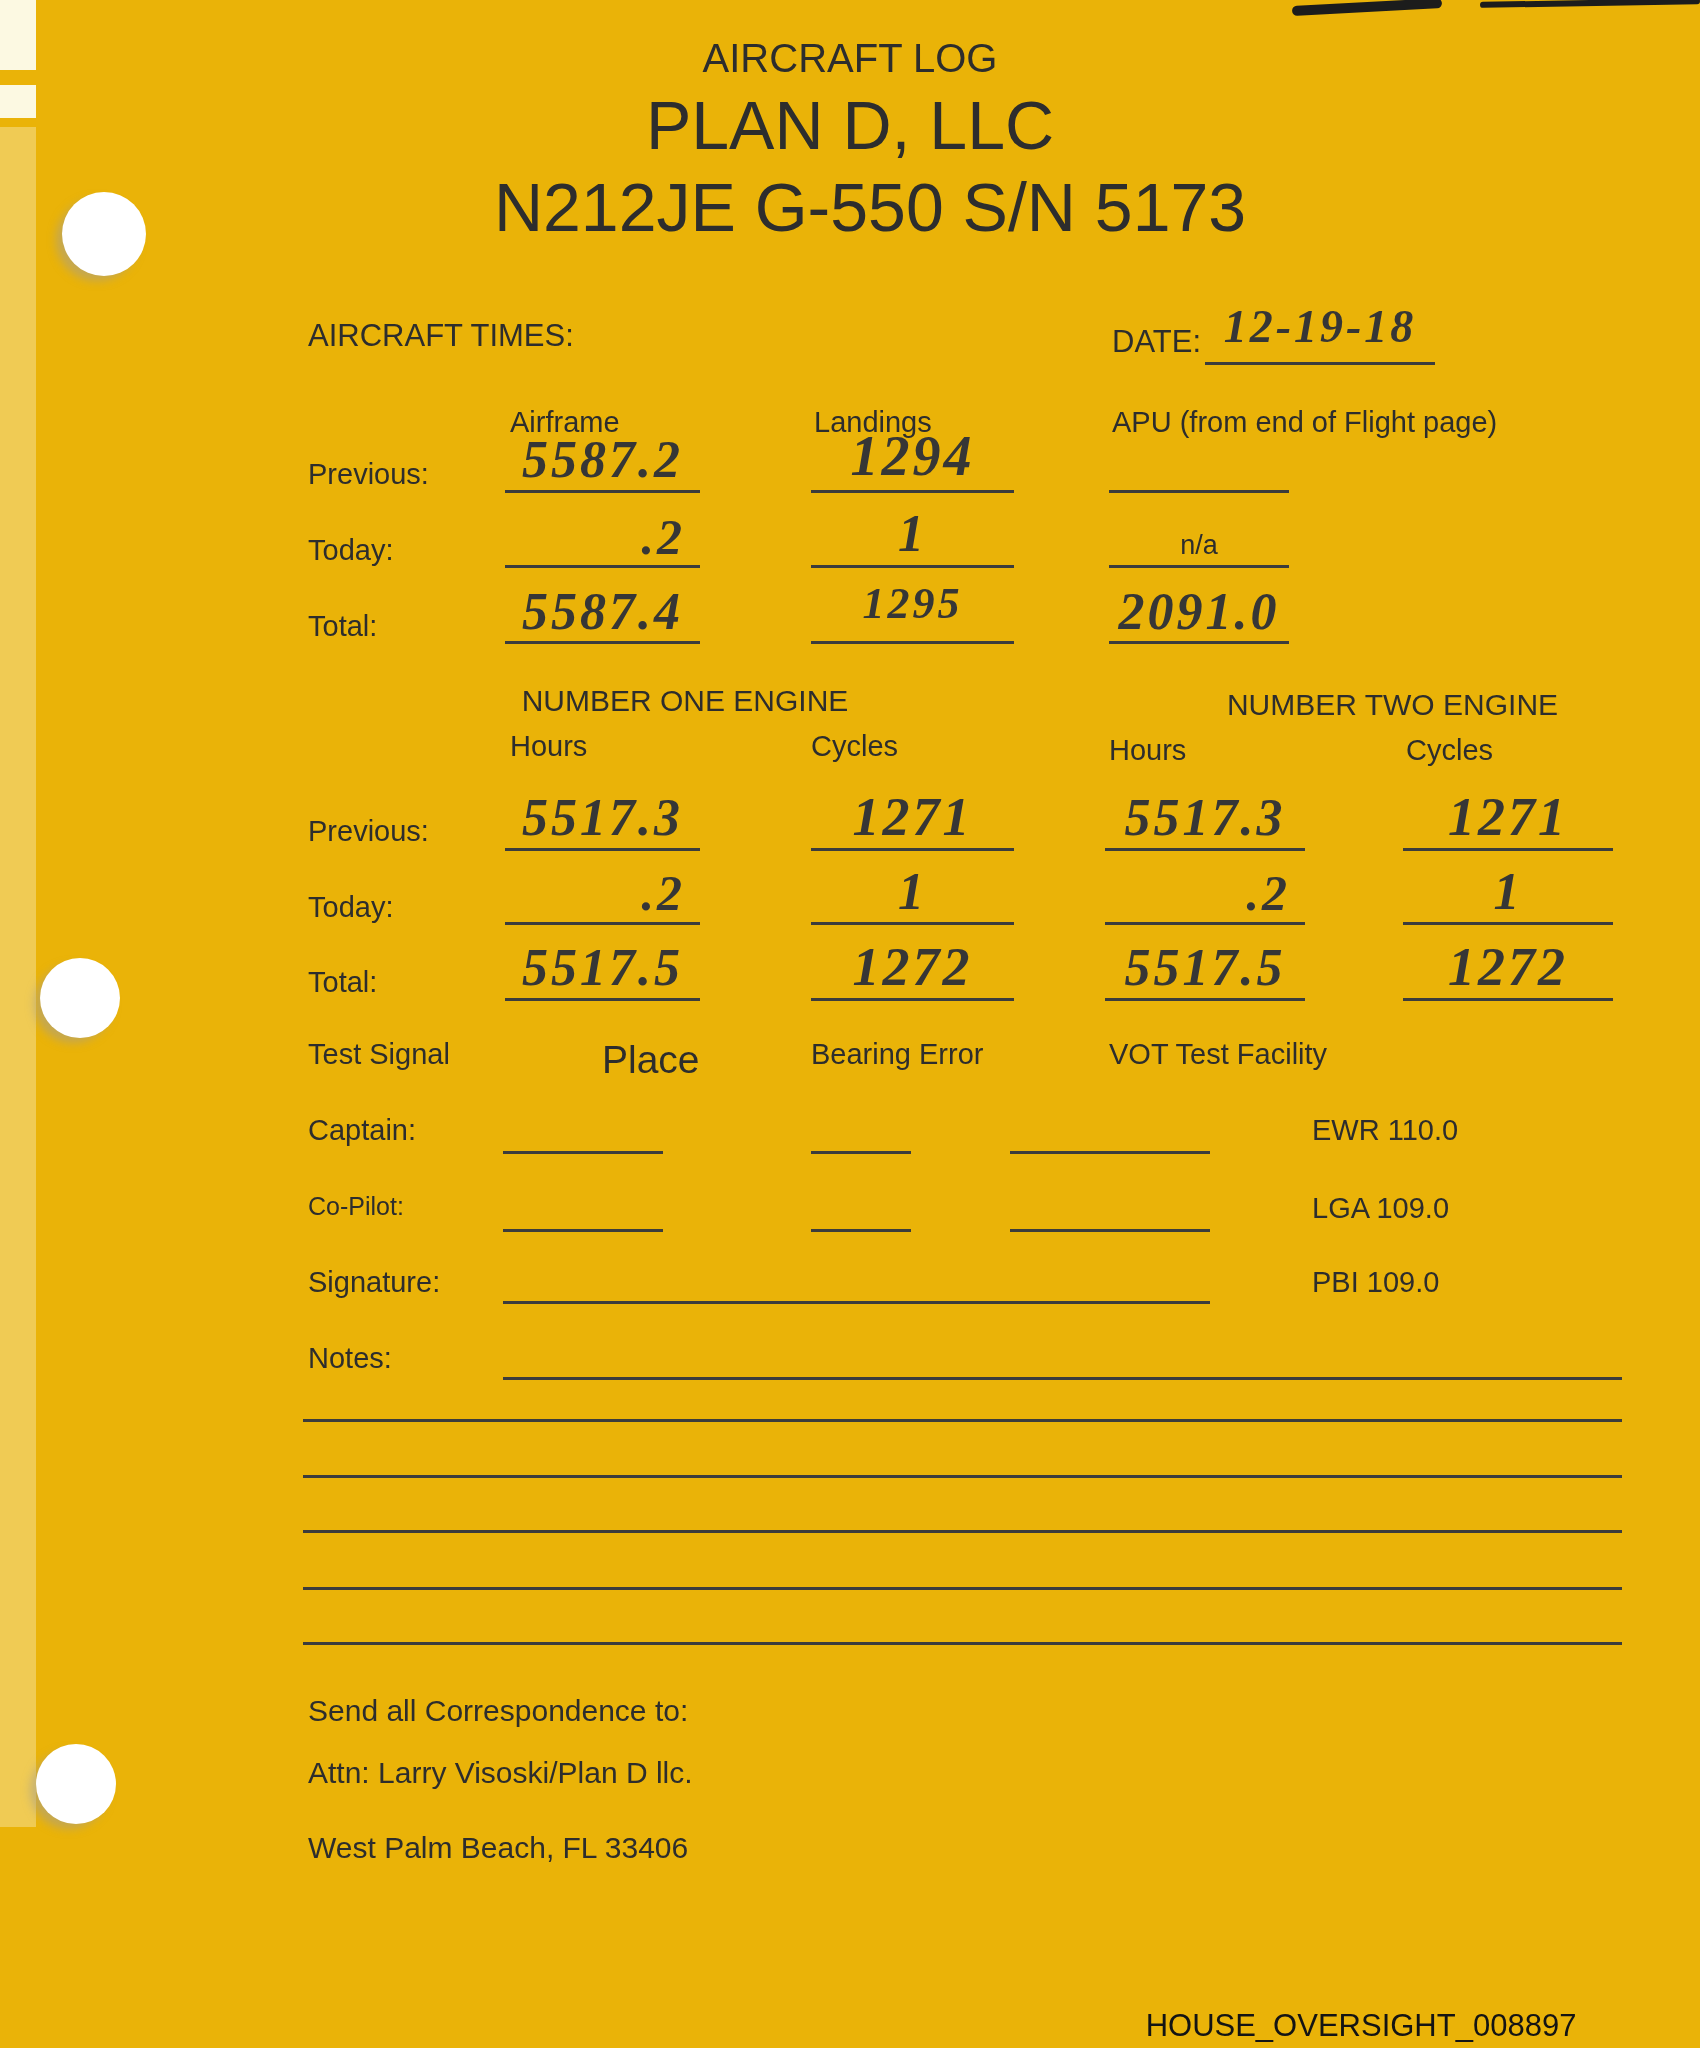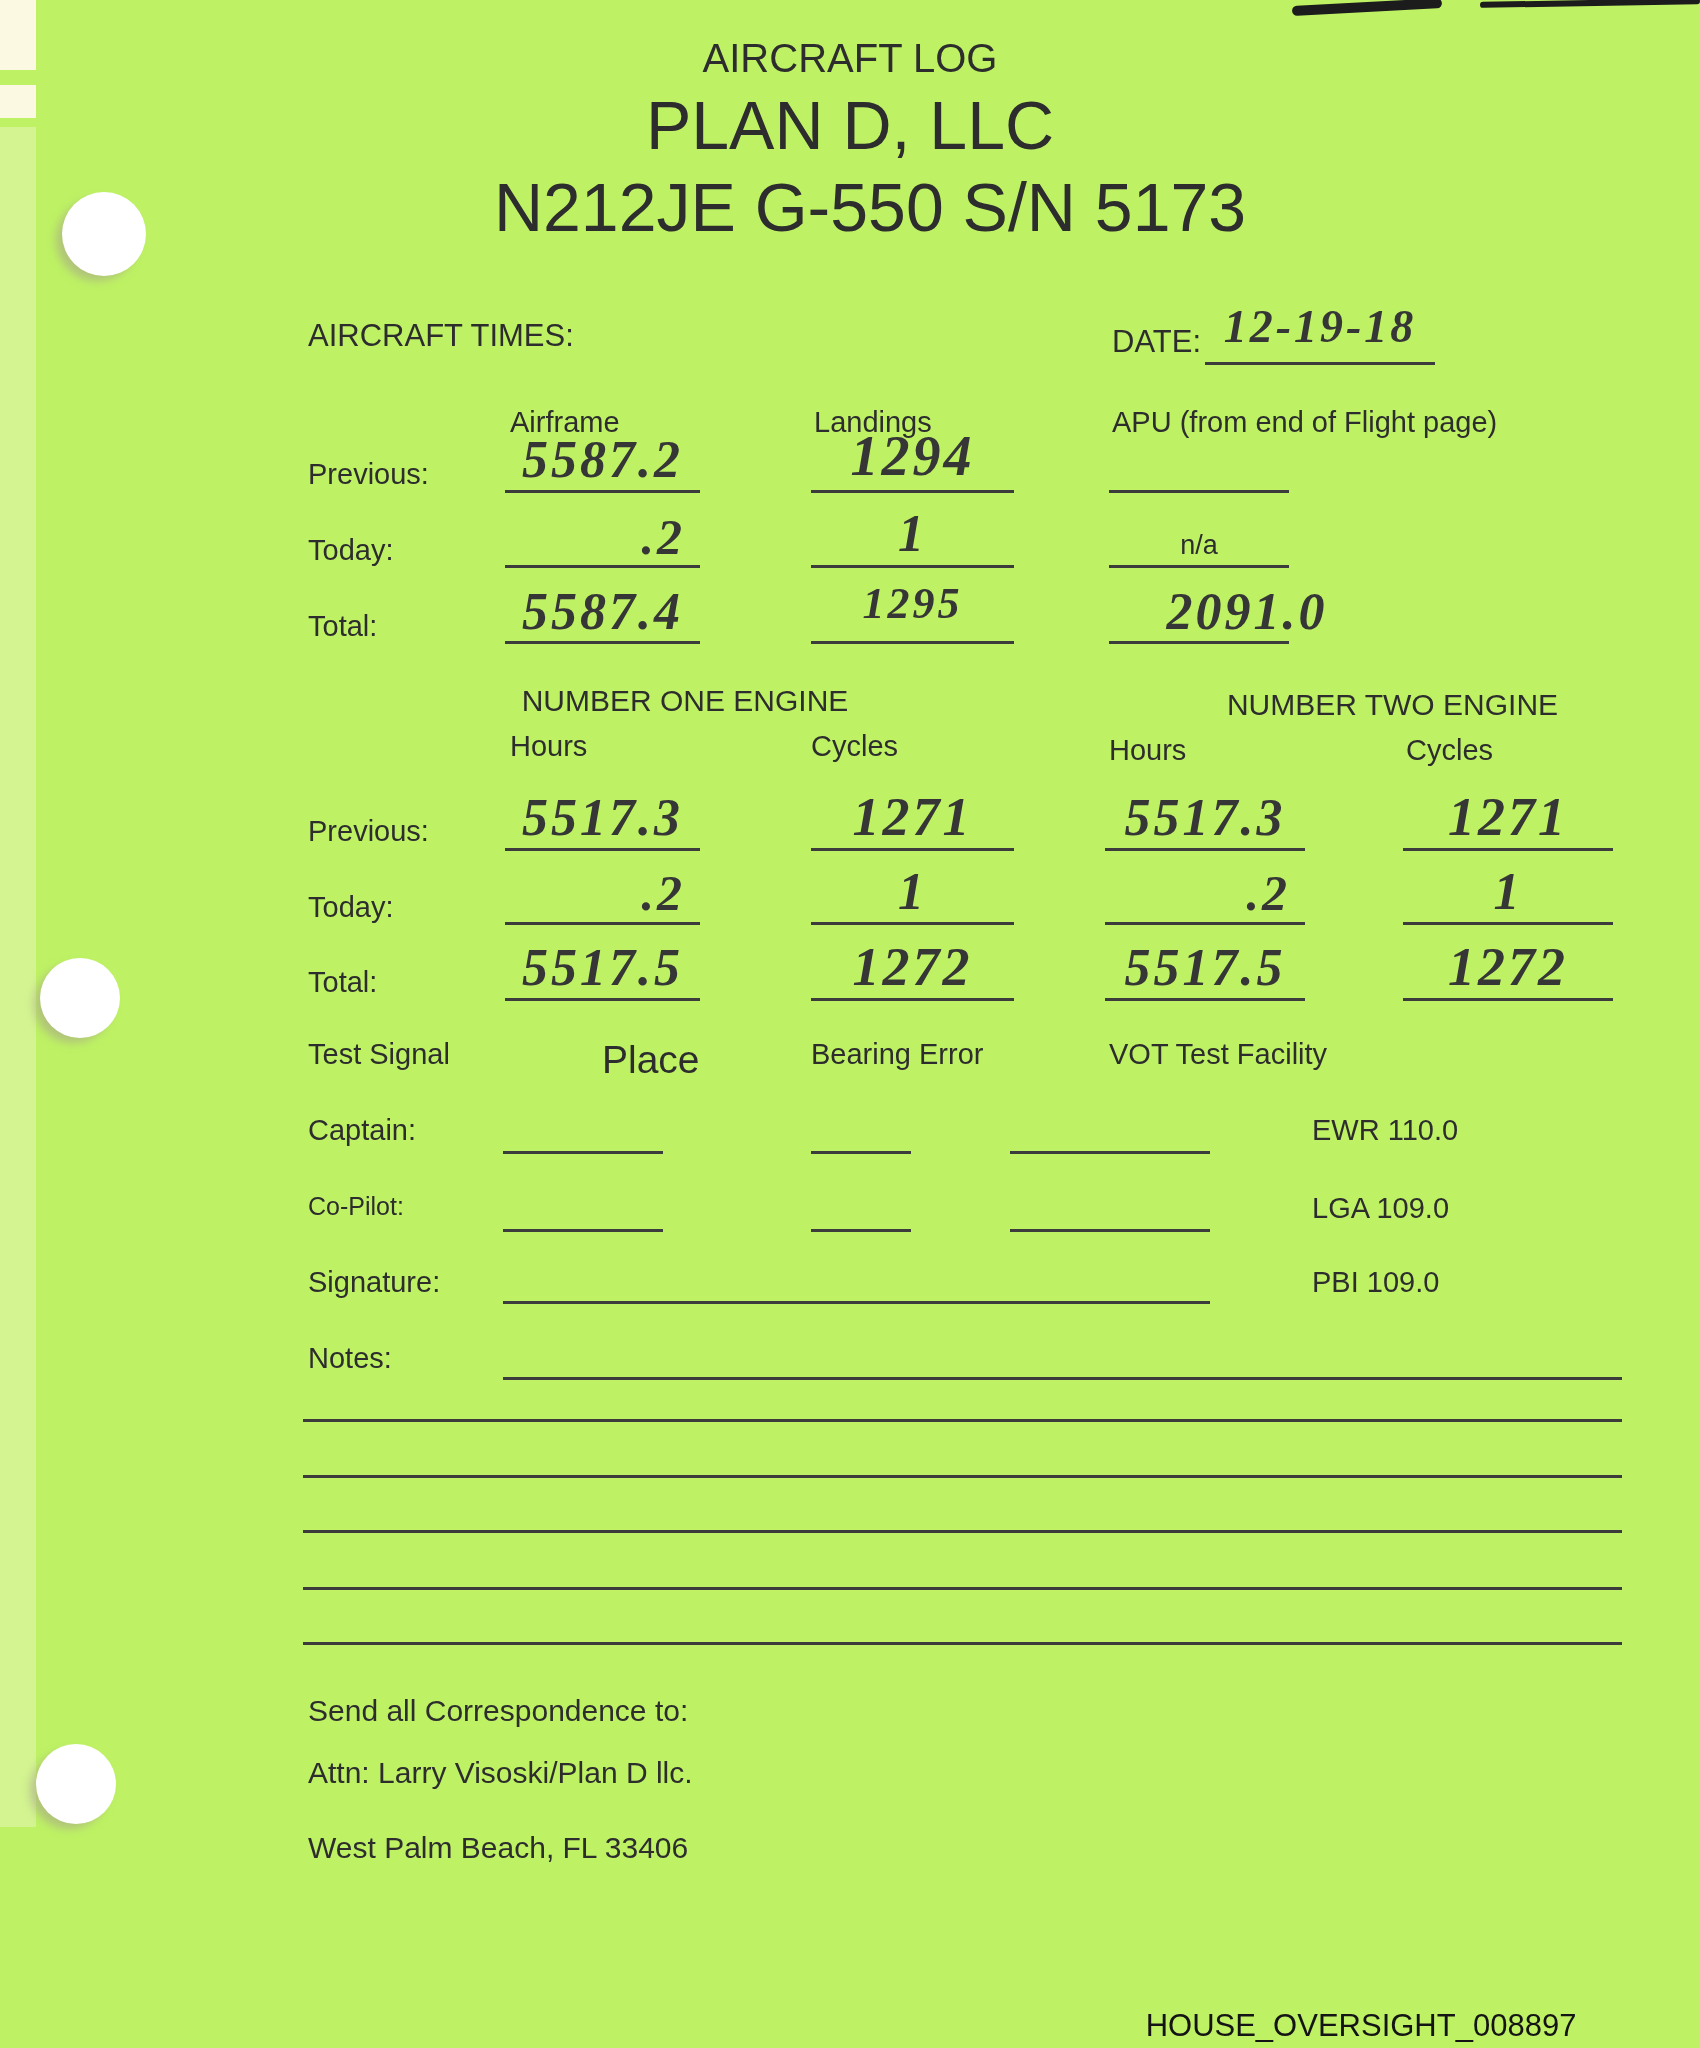--- a/index.html
+++ b/index.html
@@ -1,20 +1,20 @@
 <!DOCTYPE html>
 <html><head>
 <meta charset="utf-8">
 <style>
   html, body { margin: 0; padding: 0; background: #fdfcf8; }
   .page {
     position: relative;
     width: 1700px;
     height: 2048px;
-    background: #bef264;
+    background: #eab308;
     overflow: hidden;
     font-family: "Liberation Sans", sans-serif;
     color: #2d2d2d;
   }
   .abs { position: absolute; }
   .typed { font-family: "Liberation Sans", sans-serif; color: #2d2d2d; }
   .hw {
     font-family: cursive;
     font-style: italic;
     font-weight: 600;
@@ -77,21 +77,21 @@
   <div class="rule" style="left:505px; top:565px; width:195px;"></div>
   <div class="cell hw" style="left:811px; width:203px; top:508px; font-size:52px;">1</div>
   <div class="rule" style="left:811px; top:565px; width:203px;"></div>
   <div class="cell typed" style="left:1109px; width:180px; top:532px; font-size:27px;">n/a</div>
   <div class="rule" style="left:1109px; top:565px; width:180px;"></div>
 
   <div class="cell hw" style="left:505px; width:195px; top:586px; font-size:52px;">5587.4</div>
   <div class="rule" style="left:505px; top:641px; width:195px;"></div>
   <div class="cell hw" style="left:811px; width:203px; top:582px; font-size:44px;">1295</div>
   <div class="rule" style="left:811px; top:641px; width:203px;"></div>
-  <div class="cell hw" style="left:1157px; width:180px; top:586px; font-size:52px;">2091.0</div>
+  <div class="cell hw" style="left:1109px; width:180px; top:586px; font-size:52px;">2091.0</div>
   <div class="rule" style="left:1109px; top:641px; width:180px;"></div>
 
   <div class="cell typed" style="left:505px; width:360px; top:686px; font-size:30px;">NUMBER ONE ENGINE</div>
   <div class="cell typed" style="left:1205px; width:375px; top:690px; font-size:30px;">NUMBER TWO ENGINE</div>
   <div class="abs typed" style="left:510px; top:730px; font-size:29px;">Hours</div>
   <div class="abs typed" style="left:811px; top:730px; font-size:29px;">Cycles</div>
   <div class="abs typed" style="left:1109px; top:734px; font-size:29px;">Hours</div>
   <div class="abs typed" style="left:1406px; top:734px; font-size:29px;">Cycles</div>
 
   <div class="abs typed" style="left:308px; top:815px; font-size:29px;">Previous:</div>

